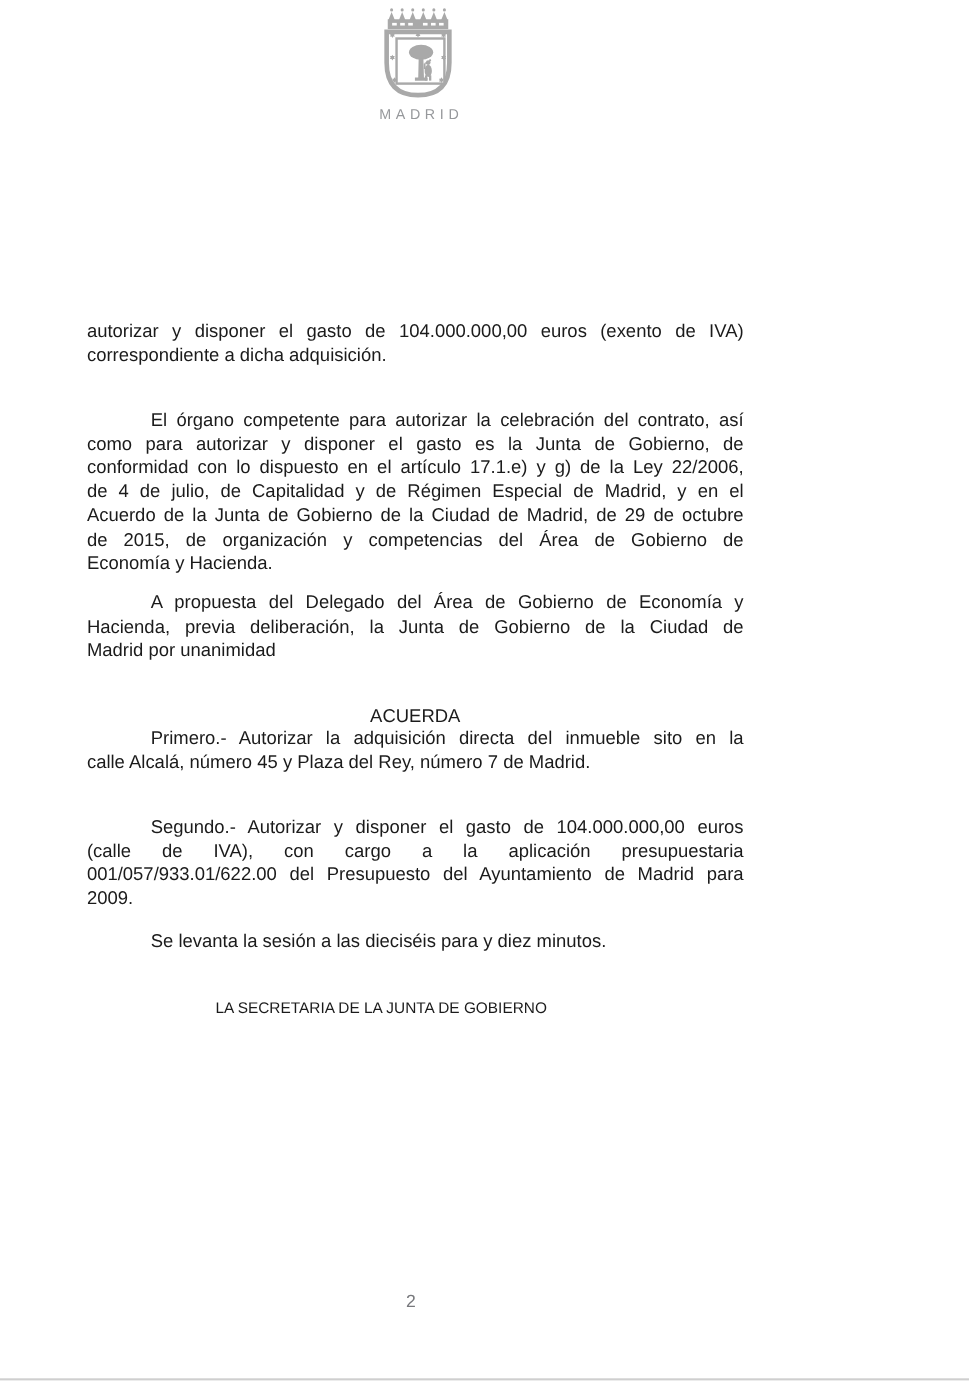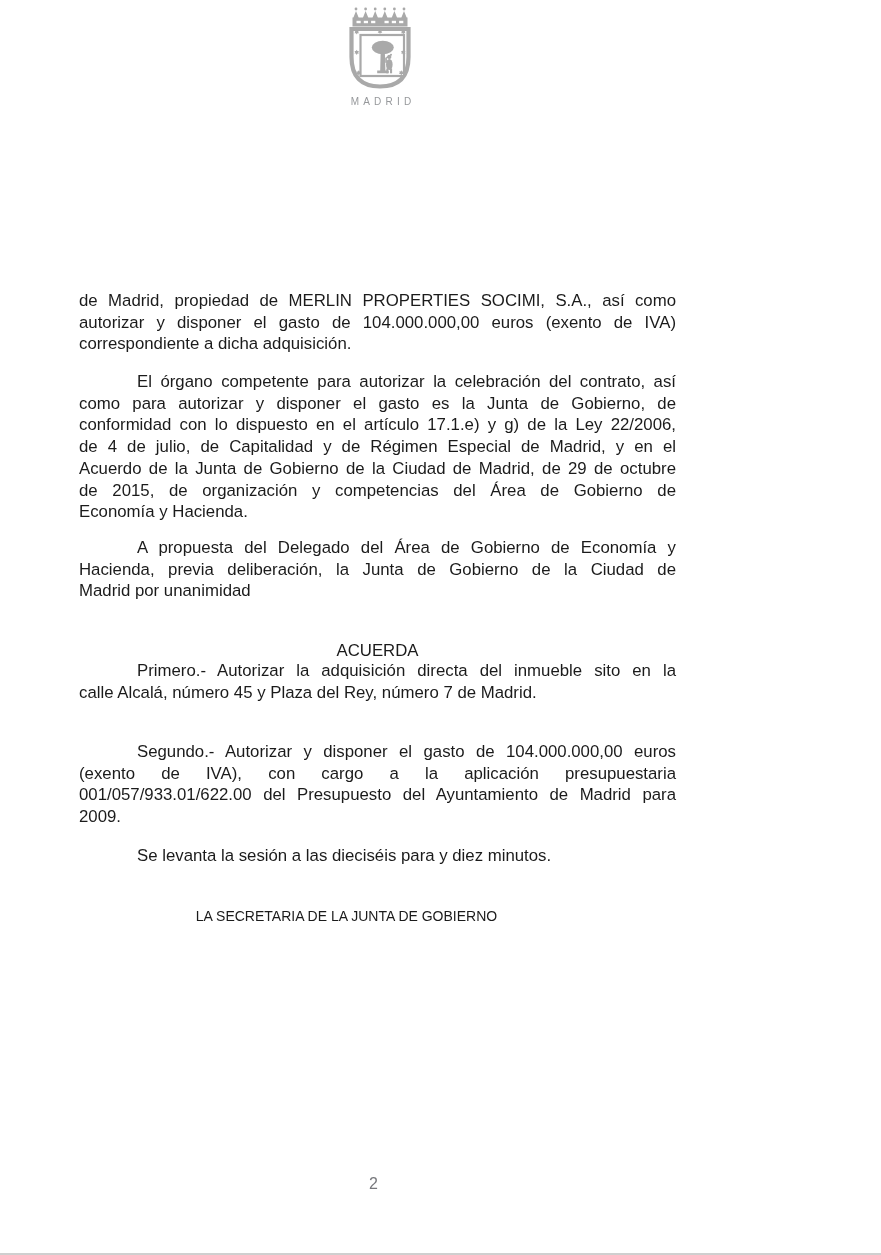--- a/index.html
+++ b/index.html
@@ -9,21 +9,21 @@
     background:#ffffff;
     margin:0 auto;
     overflow:hidden;
     font-family:"Liberation Sans","DejaVu Sans",sans-serif;
     color:#1b1b1b;
   }
   
   .emblem{position:absolute;left:348px;top:4px;width:64px;height:86px;}
   .logo-caption{
     position:absolute;left:331px;top:96px;width:104px;
-    text-align:center;font-size:10px;letter-spacing:4.2px;
+    text-align:center;font-size:13px;letter-spacing:4.2px;
     color:#96989b;font-weight:400;
   }
   
   .para,.center-line{
     position:absolute;left:79px;width:597px;
     font-size:16.8px;line-height:21.7px;
   }
   .line{text-align:justify;text-align-last:justify;}
   .para .line:last-child{text-align-last:left;}
   .para.indent .line:first-child{text-indent:58px;}
@@ -97,21 +97,20 @@
       <polygon points="41,51.6 37.3,53.4 41,54.6"></polygon>
       <rect x="37.2" y="53.8" width="1.7" height="5"></rect>
       <ellipse cx="41.3" cy="60.5" rx="3.3" ry="5.6"></ellipse>
       <rect x="38.3" y="64.5" width="1.9" height="4.8"></rect>
       <rect x="42" y="64.5" width="2.1" height="4.8"></rect>
     </g>
   </svg>
   <div class="logo-caption">MADRID</div>
 
   <div class="para p1">
-      <div class="line">de Madrid, propiedad de MERLIN PROPERTIES SOCIMI, S.A., así como</div>
       <div class="line">autorizar y disponer el gasto de 104.000.000,00 euros (exento de IVA)</div>
       <div class="line">correspondiente a dicha adquisición.</div>
     </div>
 
   <div class="para indent p2">
       <div class="line">El órgano competente para autorizar la celebración del contrato, así</div>
       <div class="line">como para autorizar y disponer el gasto es la Junta de Gobierno, de</div>
       <div class="line">conformidad con lo dispuesto en el artículo 17.1.e) y g) de la Ley 22/2006,</div>
       <div class="line">de 4 de julio, de Capitalidad y de Régimen Especial de Madrid, y en el</div>
       <div class="line">Acuerdo de la Junta de Gobierno de la Ciudad de Madrid, de 29 de octubre</div>
@@ -127,21 +126,21 @@
 
   <div class="center-line h-acuerda">ACUERDA</div>
 
   <div class="para indent p4">
       <div class="line">Primero.- Autorizar la adquisición directa del inmueble sito en la</div>
       <div class="line">calle Alcalá, número 45 y Plaza del Rey, número 7 de Madrid.</div>
     </div>
 
   <div class="para indent p5">
       <div class="line">Segundo.- Autorizar y disponer el gasto de 104.000.000,00 euros</div>
-      <div class="line">(exento de IVA), con cargo a la aplicación presupuestaria</div>
+      <div class="line">(calle de IVA), con cargo a la aplicación presupuestaria</div>
       <div class="line">001/057/933.01/622.00 del Presupuesto del Ayuntamiento de Madrid para</div>
       <div class="line">2009.</div>
     </div>
 
   <div class="para indent p6">
       <div class="line">Se levanta la sesión a las dieciséis para y diez minutos.</div>
     </div>
 
   <div class="center-line sig-title">LA SECRETARIA DE LA JUNTA DE GOBIERNO</div>
 

